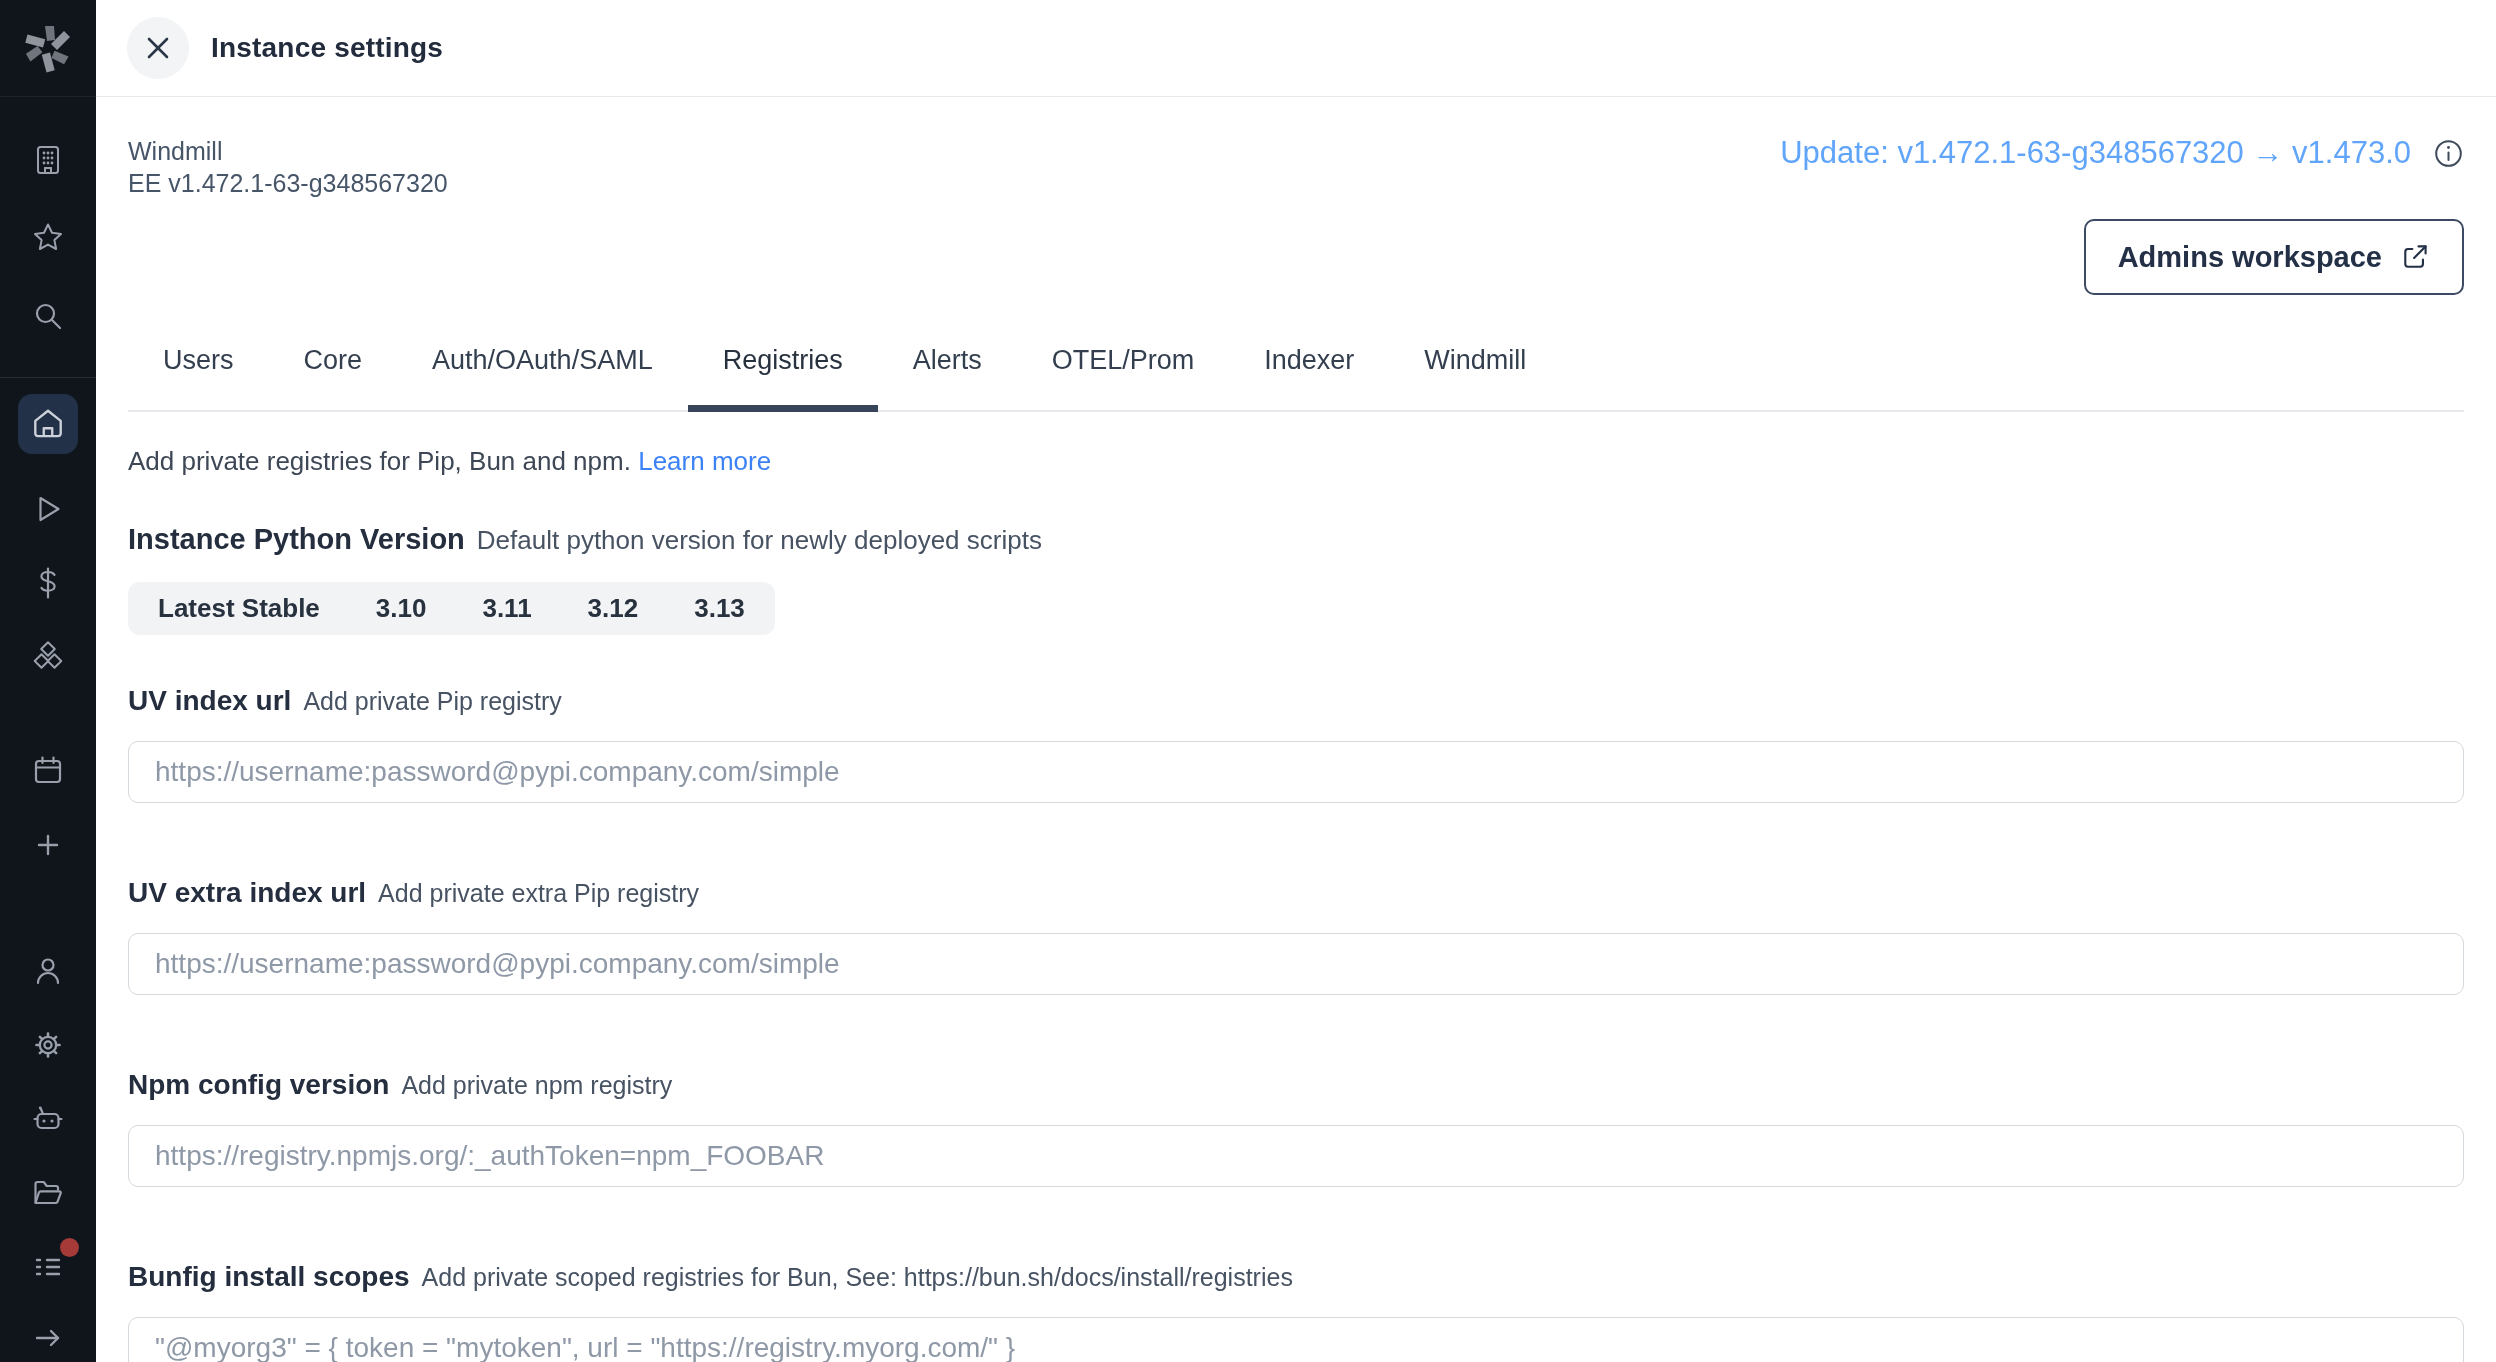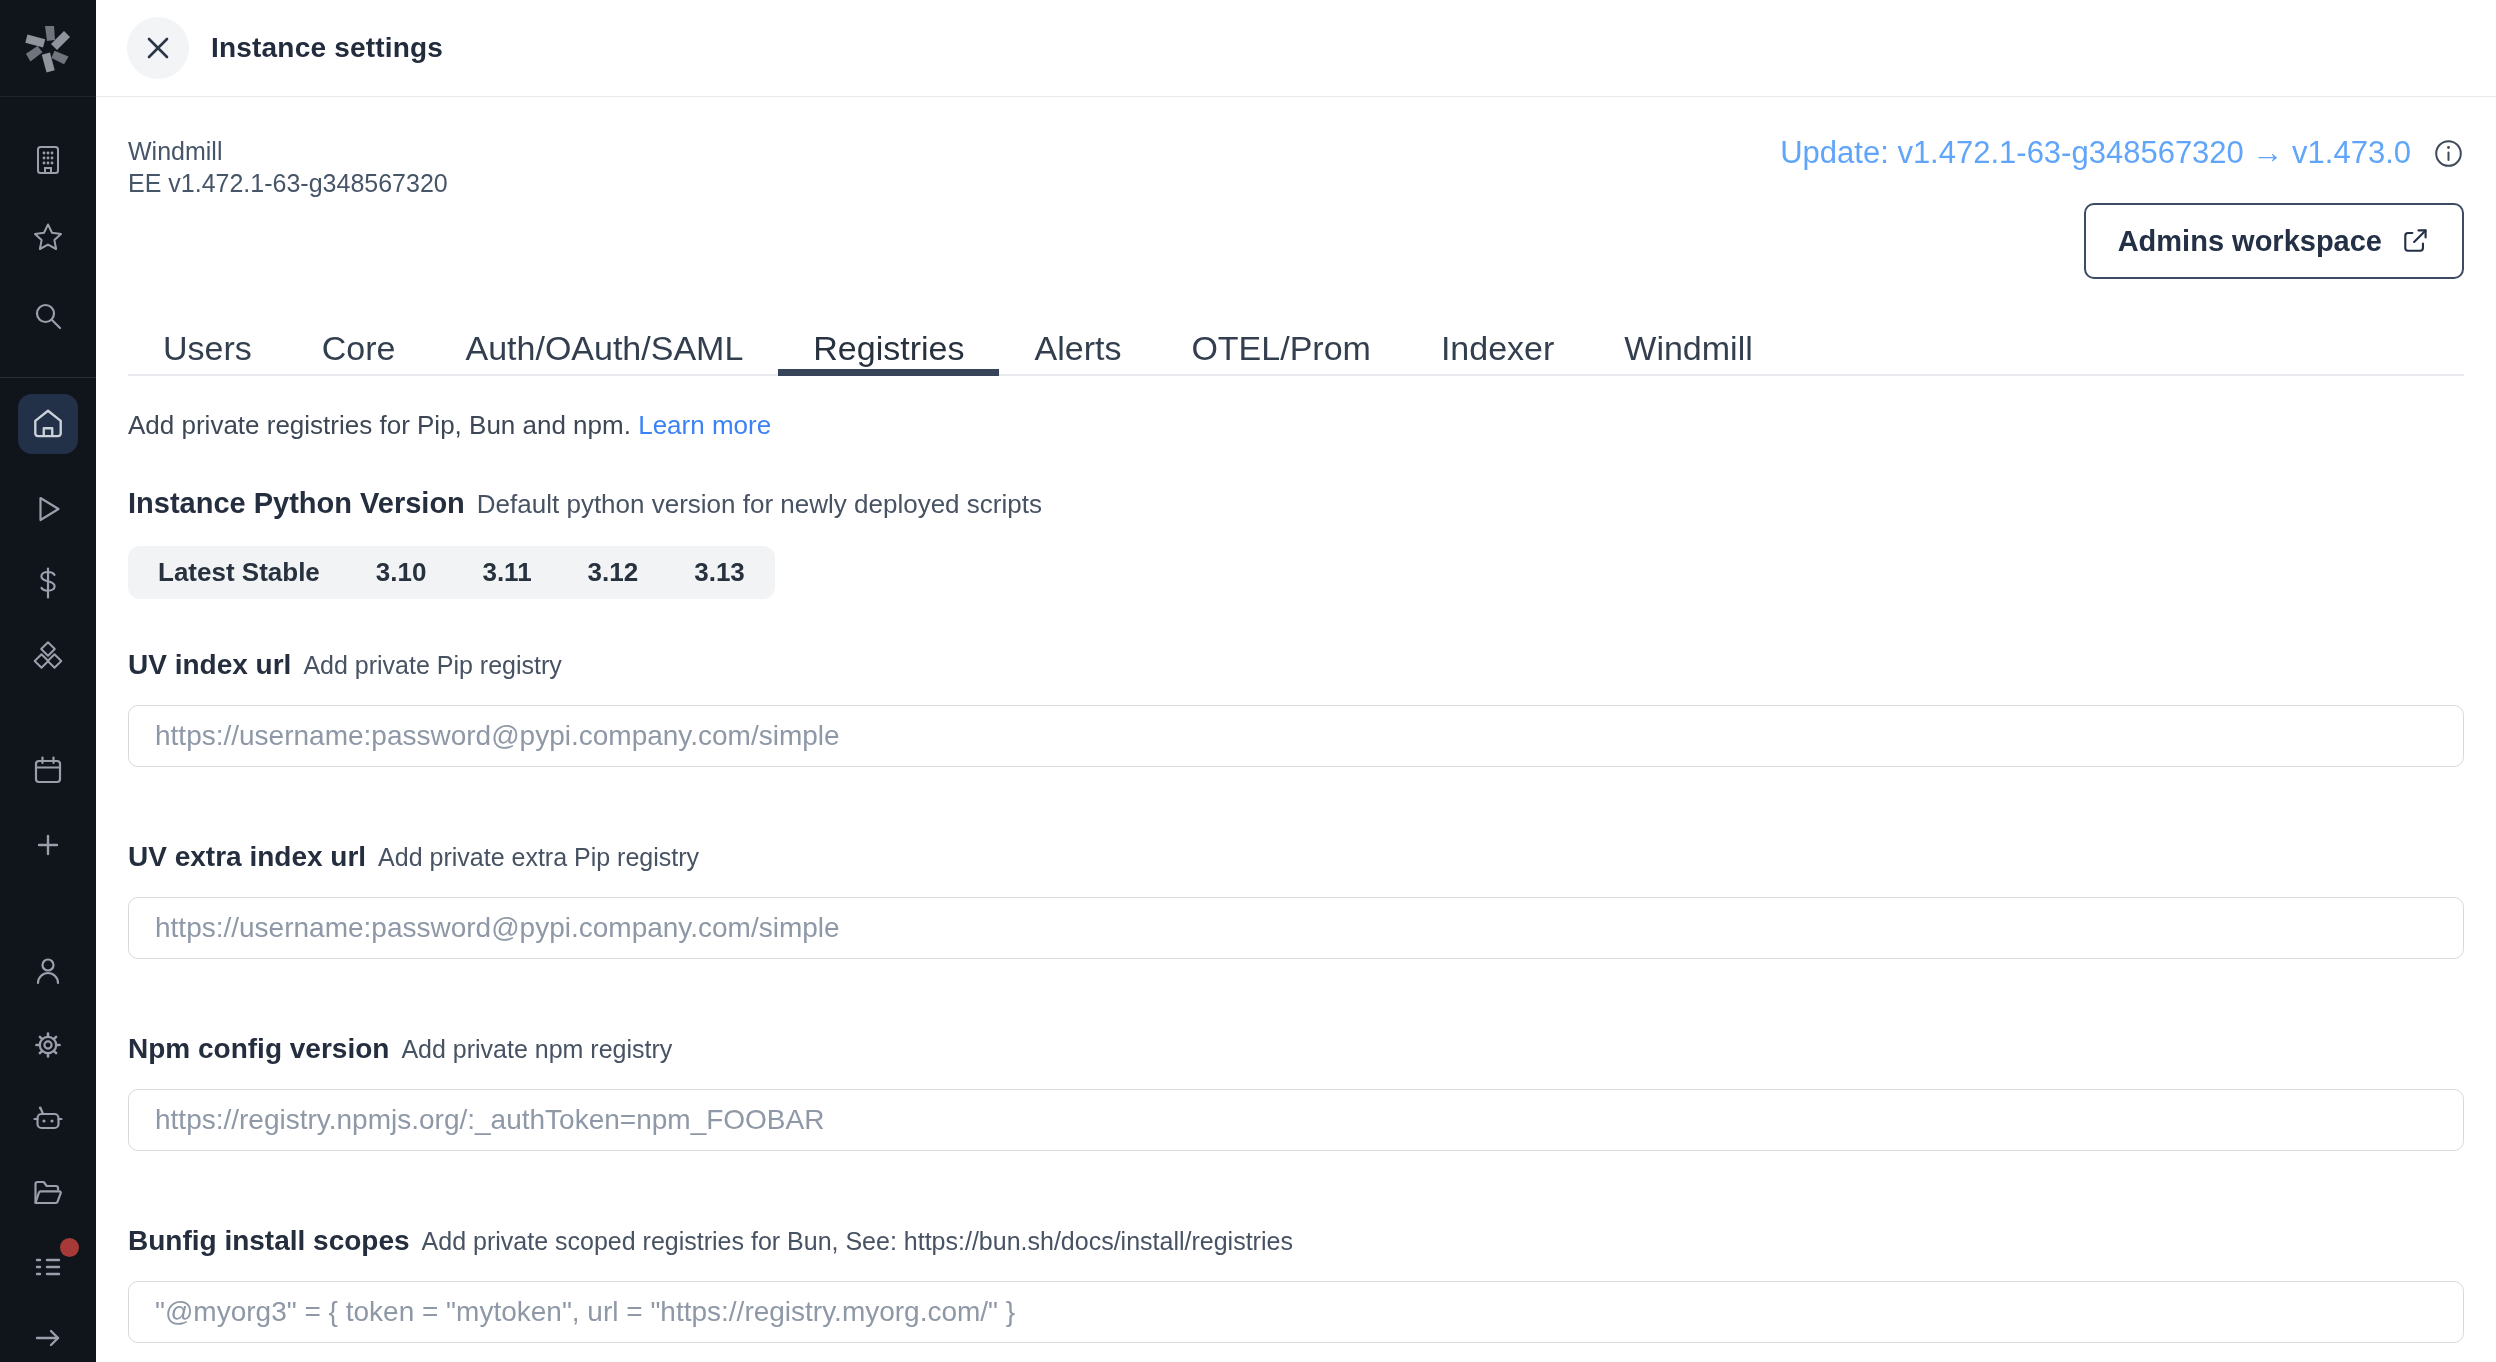--- a/index.html
+++ b/index.html
@@ -24,29 +24,29 @@
 
   
   .main { flex:1; display:flex; flex-direction:column; position:relative; background:#fff; }
   header { height:97px; flex:0 0 97px; border-bottom:1px solid #e7e9ec; display:flex; align-items:center; padding-left:31px; gap:22px; }
   .close-btn { width:62px; height:62px; border-radius:50%; background:#f2f4f6; border:none; display:flex; align-items:center; justify-content:center; cursor:pointer; }
   .page-title { font-size:28px; font-weight:700; color:#222c3d; letter-spacing:0.2px; }
 
   .content { flex:1; padding:38px 32px 0 32px; position:relative; }
   .toprow { display:flex; justify-content:space-between; align-items:flex-start; }
   .version { font-size:25px; line-height:32px; color:#475569; }
-  .rightcol { display:flex; flex-direction:column; align-items:flex-end; gap:32px; }
+  .rightcol { display:flex; flex-direction:column; align-items:flex-end; gap:48px; }
   .update-row { display:flex; align-items:center; gap:22px; }
   .update-link { font-size:31px; color:#60a5fa; text-decoration:none; cursor:pointer; }
   .info-btn { background:none; border:none; cursor:pointer; display:flex; }
   .ws-btn { height:76px; padding:0 32px; background:#fff; border:2px solid #3c4a63; border-radius:10px; display:flex; align-items:center; gap:18px; font-size:29px; font-weight:700; color:#233046; cursor:pointer; font-family:inherit; }
 
   
   .tabs { display:flex; margin-top:36px; border-bottom:2px solid #e7e9ec; }
-  .tab { font-size:34px; color:#333e4e; padding:14px 35px 6px 35px; position:relative; cursor:pointer; white-space:nowrap; }
+  .tab { font-size:27px; color:#333e4e; padding:14px 35px 34px 35px; position:relative; cursor:pointer; white-space:nowrap; }
   .tab.active { color:#28323f; }
   .tab.active::after { content:""; position:absolute; left:0; right:0; bottom:-2px; height:7px; background:#38445a; }
 
   .intro { margin-top:34px; font-size:26px; color:#3d4755; }
   .intro a { color:#3b82f6; text-decoration:none; cursor:pointer; }
 
   .section-head { margin-top:46px; display:flex; align-items:baseline; gap:12px; }
   .section-title { font-size:29px; font-weight:700; color:#242e3e; }
   .section-hint { font-size:26px; color:#475263; }
 

